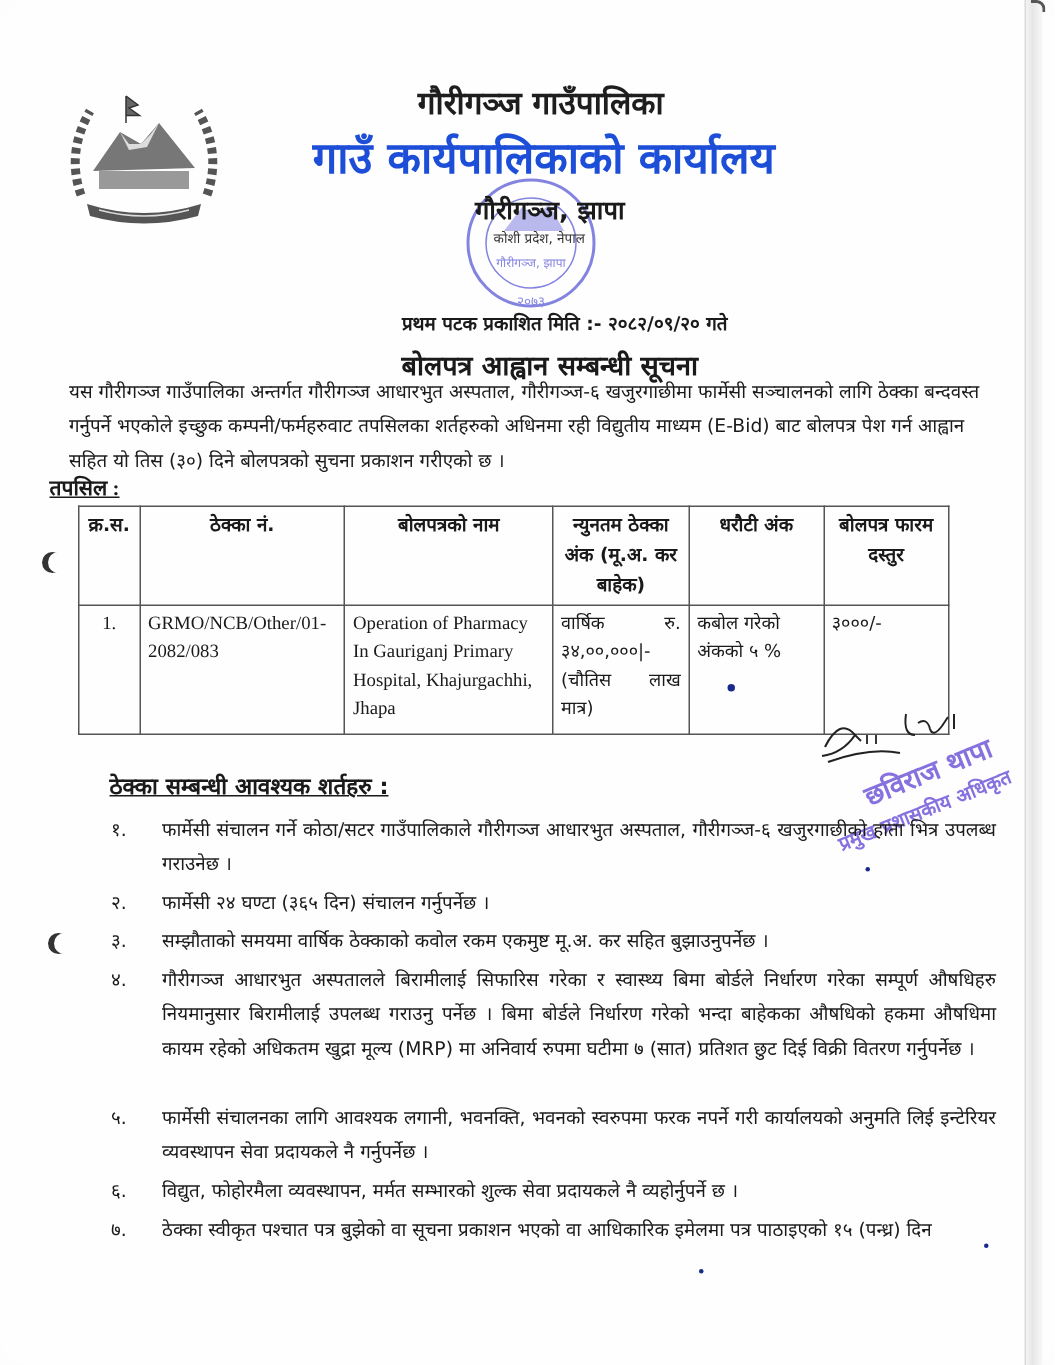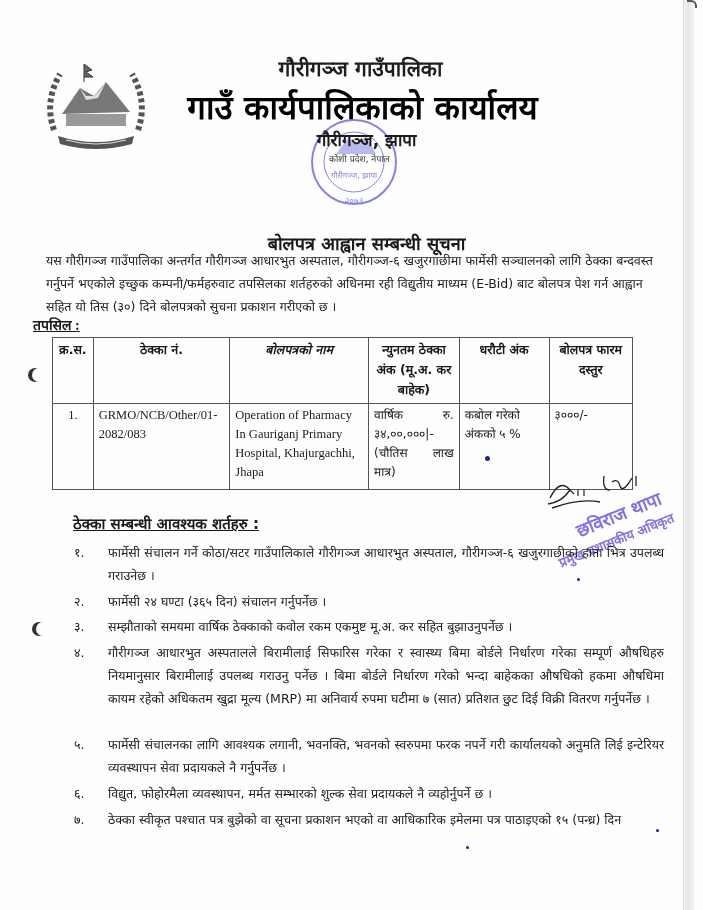--- a/index.html
+++ b/index.html
@@ -8,37 +8,37 @@
 
   .page { position: absolute; left: 0; top: 0; width: 703px; height: 910px; background: #fefefe; border-radius: 20px; }
   .page-edge { position: absolute; right: 8px; top: 0; width: 12px; height: 910px;
     border-left: 1px solid #d9d9d9; background: linear-gradient(to right, #f4f4f4, #e6e6e6 40%, #f8f8f8); }
   .page-edge-top { position: absolute; right: 6px; top: 0; width: 10px; height: 8px; border-top: 2px solid #555; border-right: 2px solid #555; border-top-right-radius: 6px; }
 
   .emblem { position: absolute; left: 36px; top: 52px; width: 120px; height: 105px; }
 
   .hdr { position: absolute; left: 0; width: 703px; text-align: center; }
   .hdr-1 { top: 54px; font-size: 21px; font-weight: bold; color: #1e1e1e; padding-left: 18px; }
-  .hdr-2 { top: 84px; font-size: 33px; font-weight: bold; color: #000000; padding-left: 22px; }
+  .hdr-2 { top: 84px; font-size: 29px; font-weight: bold; color: #1d4ed8; padding-left: 22px; }
   .hdr-3 { top: 128px; font-size: 17px; font-weight: bold; padding-left: 30px; }
   .hdr-3b { top: 152px; font-size: 9px; padding-left: 16px; color: #333; }
   .hdr-4 { top: 183px; font-size: 18px; font-weight: bold; padding-left: 30px; margin-top: 48px; }
   .hdr-5 { top: 207px; font-size: 12.5px; font-weight: bold; padding-left: 50px; }
 
   .office-seal { position: absolute; left: 304px; top: 114px; width: 100px; height: 96px; opacity: 0.75; }
 
   .intro { position: absolute; left: 46px; top: 249px; width: 620px; font-size: 12.5px; line-height: 23px; text-align: left; }
 
   .tapsil { position: absolute; left: 33px; top: 315px; font-size: 14px; font-weight: bold; text-decoration: underline; font-family: Liberation Serif, serif; }
 
   table.tbl { position: absolute; left: 52px; top: 337px; width: 581px; border-collapse: collapse; font-size: 12px; }
   table.tbl th, table.tbl td { border: 1px solid #555; vertical-align: top; padding: 2px 5px; }
   table.tbl th { font-weight: bold; font-size: 12.5px; height: 66px; line-height: 20px; text-align: center; }
   table.tbl td { height: 86px; line-height: 19px; }
-  .c1 { width: 39px; } .c2 { width: 131px; } .c3 { width: 133px; font-style: italic; } .c4 { width: 87px; } .c5 { width: 86px; } .c6 { width: 80px; }
+  .c1 { width: 39px; } .c2 { width: 131px; } .c3 { width: 133px; } .c4 { width: 87px; } .c5 { width: 86px; } .c6 { width: 80px; }
   .serif { font-family: "Liberation Serif", serif; font-size: 12.5px; }
   td.justify { text-align: justify; }
   .ink-dot { display: inline-block; width: 5px; height: 5px; border-radius: 50%; background: #1a2a8a; margin-left: 20px; margin-top: 12px; }
 
   .bid-doc { position: absolute; left: 54px; top: 488px; font-size: 12px; }
   .bid-doc .link { font-family: "Liberation Serif", serif; text-decoration: underline; font-size: 13px; }
   .bid-doc .en { font-family: "Liberation Serif", serif; font-size: 13px; }
 
   .conditions-title { position: absolute; left: 73px; top: 513px; font-size: 15px; font-weight: bold; text-decoration: underline; }
 
@@ -81,20 +81,21 @@
     <circle cx="50" cy="48" r="42" fill="none" stroke="#5b5bd6" stroke-width="2"></circle>
     <circle cx="50" cy="48" r="30" fill="none" stroke="#5b5bd6" stroke-width="1"></circle>
     <path d="M32 40 L44 24 L54 30 L62 22 L72 40 Z" fill="#7b7be0" opacity="0.7"></path>
     <text x="50" y="64" font-size="8" fill="#5b5bd6" text-anchor="middle" font-family="DejaVu Sans, sans-serif">गौरीगञ्ज, झापा</text>
     <text x="50" y="90" font-size="9" fill="#5b5bd6" text-anchor="middle" font-family="DejaVu Sans, sans-serif">२०७३</text>
   </svg>
 
   <div class="hdr hdr-3">गौरीगञ्ज, झापा</div>
   <div class="hdr hdr-3b">कोशी प्रदेश, नेपाल</div>
   <div class="hdr hdr-4">बोलपत्र आह्वान सम्बन्धी सूचना</div>
+  <div class="hdr hdr-5">प्रथम पटक प्रकाशित मिति :- २०८२/०९/२० गते</div>
 
   <p class="intro">यस गौरीगञ्ज गाउँपालिका अन्तर्गत गौरीगञ्ज आधारभुत अस्पताल, गौरीगञ्ज-६ खजुरगाछीमा फार्मेसी सञ्चालनको लागि ठेक्का बन्दवस्त गर्नुपर्ने भएकोले इच्छुक कम्पनी/फर्महरुवाट तपसिलका शर्तहरुको अधिनमा रही विद्युतीय माध्यम (E-Bid) बाट बोलपत्र पेश गर्न आह्वान सहित यो तिस (३०) दिने बोलपत्रको सुचना प्रकाशन गरीएको छ ।</p>
 
   <div class="tapsil">तपसिल :</div>
   <div class="moon" style="left:32px; top:368px;"></div>
 
   <table class="tbl">
     <thead>
       <tr>
         <th class="c1">क्र.स.</th>

